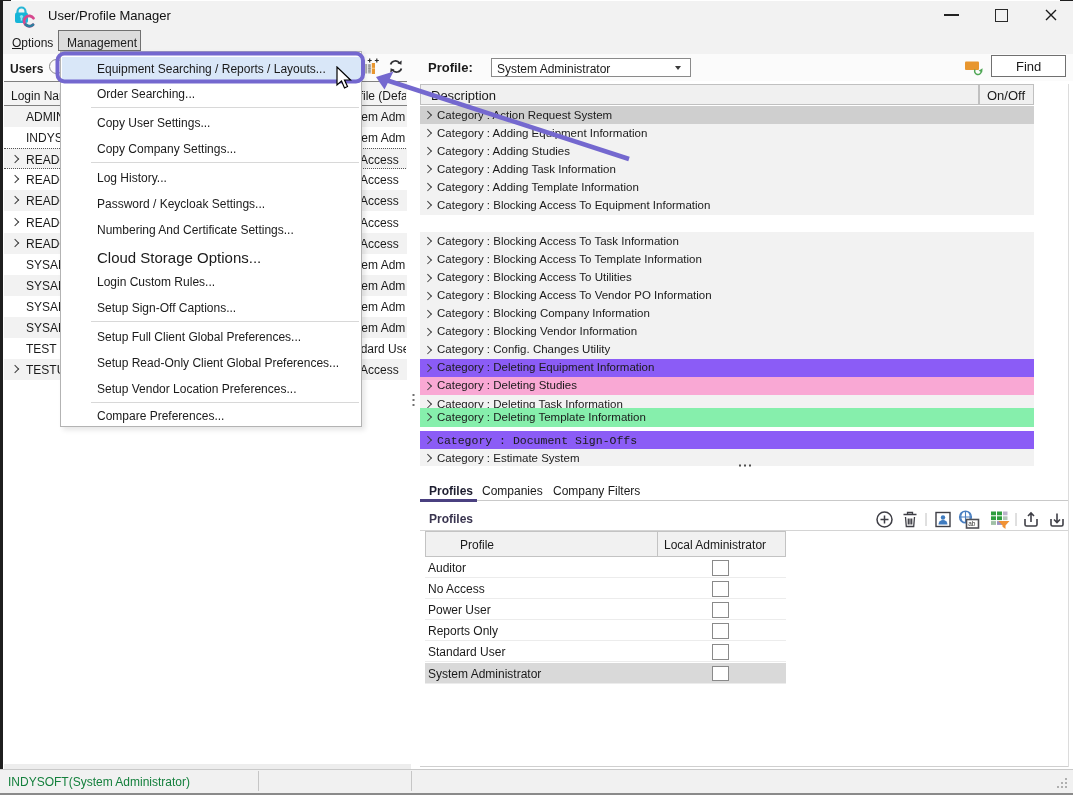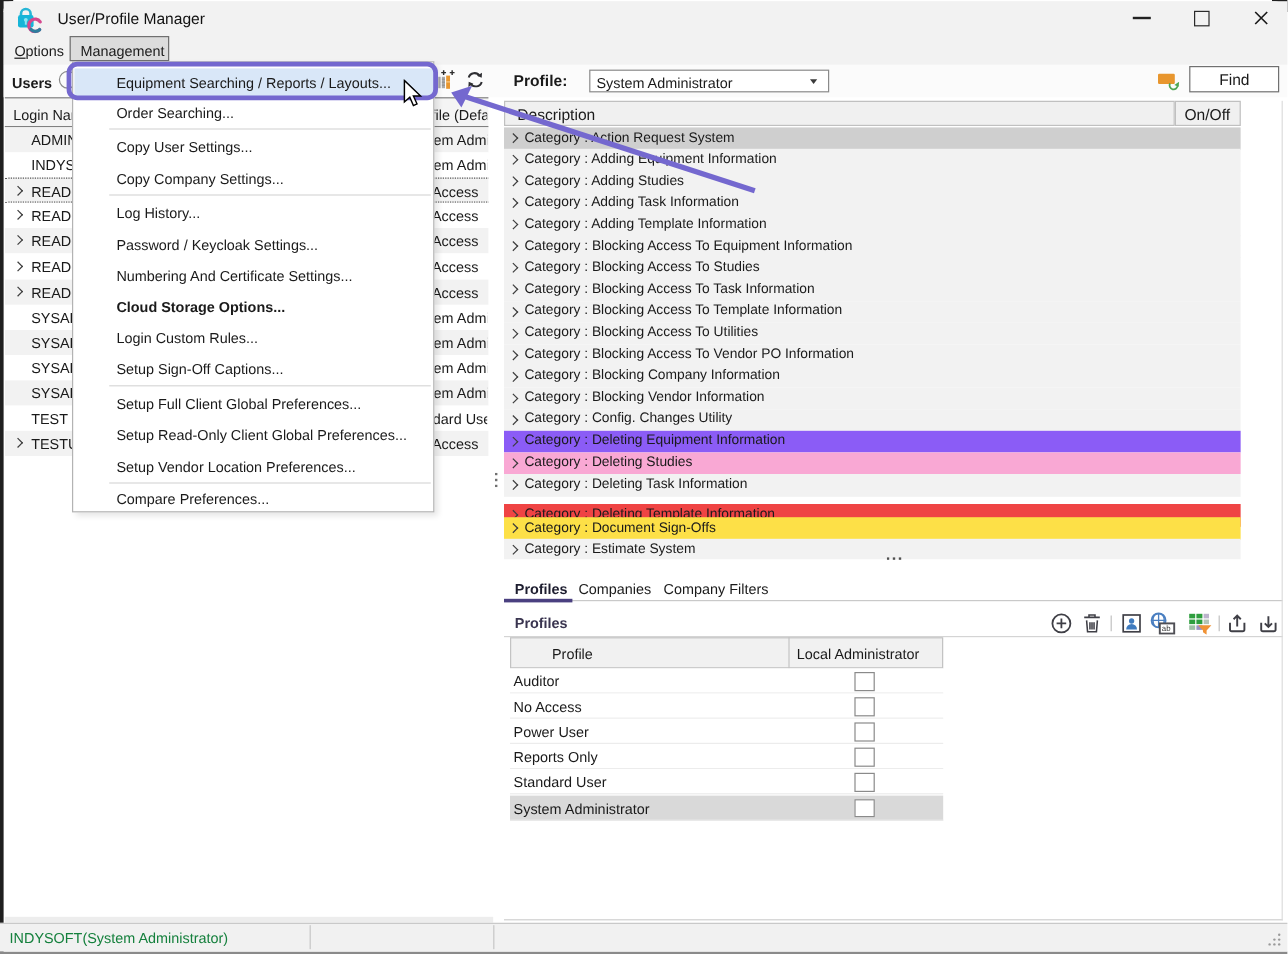--- a/index.html
+++ b/index.html
@@ -201,24 +201,20 @@
       <span style="position:absolute;left:17px;top:2.5px;font-size:11.5px;">Category : Adding Task Information</span>
     </div>
     <div style="position:absolute;left:0;top:72.2px;width:614px;height:18.56px;background:#f2f2f2;">
       <span class="chev" style="left:5px;top:6px;"></span>
       <span style="position:absolute;left:17px;top:2.5px;font-size:11.5px;">Category : Adding Template Information</span>
     </div>
     <div style="position:absolute;left:0;top:90.3px;width:614px;height:18.56px;background:#f2f2f2;">
       <span class="chev" style="left:5px;top:6px;"></span>
       <span style="position:absolute;left:17px;top:2.5px;font-size:11.5px;">Category : Blocking Access To Equipment Information</span>
     </div>
-    <div style="position:absolute;left:0;top:108.4px;width:614px;height:18.56px;background:#f2f2f2;">
-      <span class="chev" style="left:5px;top:6px;"></span>
-      <span style="position:absolute;left:17px;top:2.5px;font-size:11.5px;">Category : Blocking Access To Studies</span>
-    </div>
     <div style="position:absolute;left:0;top:144.5px;width:614px;height:18.56px;background:#f2f2f2;">
       <span class="chev" style="left:5px;top:6px;"></span>
       <span style="position:absolute;left:17px;top:2.5px;font-size:11.5px;">Category : Blocking Access To Template Information</span>
     </div>
     <div style="position:absolute;left:0;top:126.4px;width:614px;height:18.56px;background:#f2f2f2;">
       <span class="chev" style="left:5px;top:6px;"></span>
       <span style="position:absolute;left:17px;top:2.5px;font-size:11.5px;">Category : Blocking Access To Task Information</span>
     </div>
     <div style="position:absolute;left:0;top:162.5px;width:614px;height:18.56px;background:#f2f2f2;">
       <span class="chev" style="left:5px;top:6px;"></span>
@@ -245,25 +241,25 @@
       <span style="position:absolute;left:17px;top:2.5px;font-size:11.5px;">Category : Deleting Equipment Information</span>
     </div>
     <div style="position:absolute;left:0;top:270.9px;width:614px;height:18.56px;background:#f9a8d4;">
       <span class="chev" style="left:5px;top:6px;"></span>
       <span style="position:absolute;left:17px;top:2.5px;font-size:11.5px;">Category : Deleting Studies</span>
     </div>
     <div style="position:absolute;left:0;top:289.0px;width:614px;height:18.56px;background:#f2f2f2;">
       <span class="chev" style="left:5px;top:6px;"></span>
       <span style="position:absolute;left:17px;top:2.5px;font-size:11.5px;">Category : Deleting Task Information</span>
     </div>
-    <div style="position:absolute;left:0;top:314px;width:614px;height:18.56px;background:#ef4444;">
+    <div style="position:absolute;left:0;top:302px;width:614px;height:18.56px;background:#86efac;">
       <span class="chev" style="left:5px;top:6px;"></span>
       <span style="position:absolute;left:17px;top:2.5px;font-size:11.5px;">Category : Deleting Template Information</span>
     </div>
-    <div style="position:absolute;left:0;top:325.1px;width:614px;height:18.56px;background:#fde047;">
+    <div style="position:absolute;left:0;top:325.1px;width:614px;height:18.56px;background:#8b5cf6;font-family:Liberation Mono, monospace;">
       <span class="chev" style="left:5px;top:6px;"></span>
       <span style="position:absolute;left:17px;top:2.5px;font-size:11.5px;">Category : Document Sign-Offs</span>
     </div>
     <div style="position:absolute;left:0;top:343.1px;width:614px;height:18.56px;background:#f2f2f2;">
       <span class="chev" style="left:5px;top:6px;"></span>
       <span style="position:absolute;left:17px;top:2.5px;font-size:11.5px;">Category : Estimate System</span>
     </div>
   </div>
 <div class="abs" style="left:739px;top:464px;width:14px;height:3px;">
 <svg width="14" height="3">
@@ -382,21 +378,21 @@
     <div style="position:absolute;left:1px;top:5px;width:300px;height:24px;background:#d9e7f8;"></div>
     <span style="position:absolute;left:36px;top:10px;font-size:12px;white-space:nowrap;">Equipment Searching / Reports / Layouts...</span>
     <span style="position:absolute;left:36px;top:35px;font-size:12px;white-space:nowrap;">Order Searching...</span>
     <div style="position:absolute;left:30px;top:55px;width:268px;height:1px;background:#d8d8d8;"></div>
     <span style="position:absolute;left:36px;top:64px;font-size:12px;white-space:nowrap;">Copy User Settings...</span>
     <span style="position:absolute;left:36px;top:90px;font-size:12px;white-space:nowrap;">Copy Company Settings...</span>
     <div style="position:absolute;left:30px;top:110px;width:268px;height:1px;background:#d8d8d8;"></div>
     <span style="position:absolute;left:36px;top:119px;font-size:12px;white-space:nowrap;">Log History...</span>
     <span style="position:absolute;left:36px;top:145px;font-size:12px;white-space:nowrap;">Password / Keycloak Settings...</span>
     <span style="position:absolute;left:36px;top:171px;font-size:12px;white-space:nowrap;">Numbering And Certificate Settings...</span>
-    <span style="position:absolute;left:36px;top:197px;font-size:12px;white-space:nowrap;font-weight:bold;">Cloud Storage Options...</span>
+    <span style="position:absolute;left:36px;top:197px;font-size:15px;white-space:nowrap;">Cloud Storage Options...</span>
     <span style="position:absolute;left:36px;top:223px;font-size:12px;white-space:nowrap;">Login Custom Rules...</span>
     <span style="position:absolute;left:36px;top:249px;font-size:12px;white-space:nowrap;">Setup Sign-Off Captions...</span>
     <div style="position:absolute;left:30px;top:269px;width:268px;height:1px;background:#d8d8d8;"></div>
     <span style="position:absolute;left:36px;top:278px;font-size:12px;white-space:nowrap;">Setup Full Client Global Preferences...</span>
     <span style="position:absolute;left:36px;top:304px;font-size:12px;white-space:nowrap;">Setup Read-Only Client Global Preferences...</span>
     <span style="position:absolute;left:36px;top:330px;font-size:12px;white-space:nowrap;">Setup Vendor Location Preferences...</span>
     <div style="position:absolute;left:30px;top:350px;width:268px;height:1px;background:#d8d8d8;"></div>
     <span style="position:absolute;left:36px;top:357px;font-size:12px;white-space:nowrap;">Compare Preferences...</span>
   </div>
 

